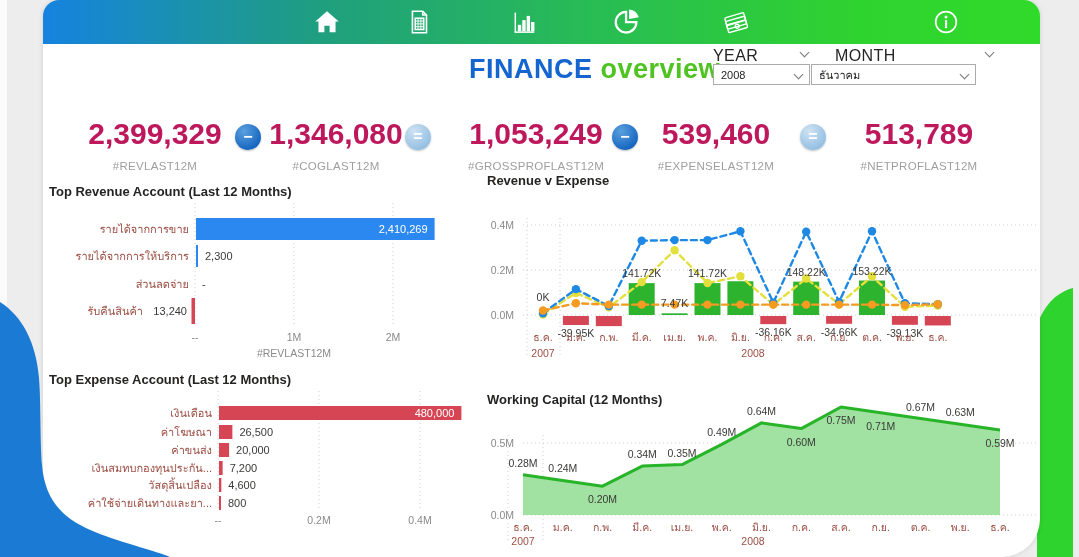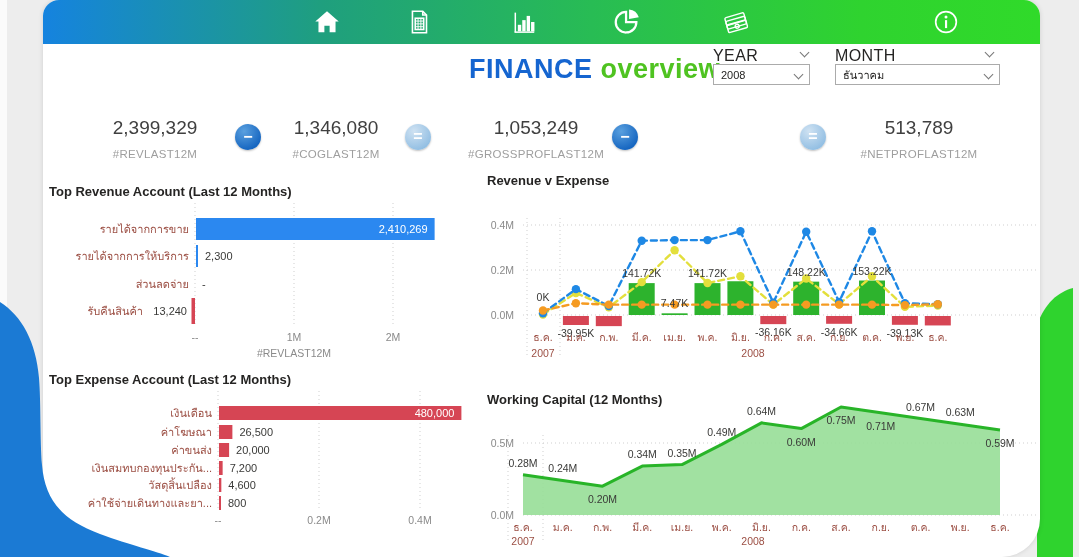--- a/index.html
+++ b/index.html
@@ -16,21 +16,21 @@
          font-size:27px;font-weight:bold;letter-spacing:.5px;}
   .t-blue{color:#1565D0;} .t-green{color:#4FC321;}
   .slicer-head{position:absolute;height:16px;font-size:16px;color:#252423;letter-spacing:.4px;}
   .slicer-head .chev{position:absolute;right:2px;top:2px;}
   .chev{width:6px;height:6px;border-right:1.4px solid #777;border-bottom:1.4px solid #777;
         display:inline-block;transform:rotate(45deg);}
   .dropdown{position:absolute;height:21px;background:#fff;border:1px solid #ababab;
             font-size:11px;color:#252423;display:flex;align-items:center;
             justify-content:space-between;padding:0 7px;box-sizing:border-box;cursor:pointer;}
   .kpi{position:absolute;top:117px;width:210px;text-align:center;}
-  .kpi .v{font-size:19px;color:#404040;font-weight:400;}
+  .kpi .v{font-size:30px;color:#be185d;font-weight:700;}
   .kpi .l{margin-top:9px;font-size:11.5px;color:#9E9E9E;letter-spacing:.3px;}
   .op{position:absolute;top:124px;width:26px;height:26px;border-radius:50%;color:#fff;
       font-size:16px;font-weight:bold;line-height:25px;text-align:center;
       box-shadow:0 1px 2px rgba(0,0,0,.25);}
   .op-minus{background:radial-gradient(circle at 35% 28%,#5AA0DF,#1565C0 75%);}
   .op-equals{background:radial-gradient(circle at 35% 28%,#CFE2F2,#93BFE3 75%);}
   .chart-title{position:absolute;font-size:13px;font-weight:bold;color:#252423;}
   .mount{position:absolute;}
   #legend{position:absolute;left:487px;top:197px;display:flex;gap:13px;align-items:center;}
   .leg-item{display:flex;align-items:center;gap:4px;font-size:10.5px;color:#605E5C;}
@@ -113,40 +113,44 @@
     <span class="chev"></span>
   </div>
   <div class="dropdown" style="left:713px;top:64px;width:97px;">
     <span>2008</span>
     <span class="chev"></span>
   </div>
   <div class="slicer-head" style="left:835px;top:47px;width:160px;">
     <span>MONTH</span>
     <span class="chev"></span>
   </div>
-  <div class="dropdown" style="left:835px;top:64px;width:165px;">
+  <div class="dropdown" style="left:811px;top:64px;width:165px;">
     <span>ธันวาคม</span>
     <span class="chev"></span>
   </div>
 
   <div class="kpi" style="left:50px;">
     <div class="v">2,399,329</div>
     <div class="l">#REVLAST12M</div>
   </div>
   <div class="op op-minus" style="left:235px;">−</div>
   <div class="kpi" style="left:231px;text-align:center;">
     <div class="v">1,346,080</div>
     <div class="l">#COGLAST12M</div>
   </div>
   <div class="op op-equals" style="left:405px;">=</div>
   <div class="kpi" style="left:431px;">
     <div class="v">1,053,249</div>
     <div class="l">#GROSSPROFLAST12M</div>
   </div>
   <div class="op op-minus" style="left:612px;">−</div>
+  <div class="kpi" style="left:611px;">
+    <div class="v">539,460</div>
+    <div class="l">#EXPENSELAST12M</div>
+  </div>
   <div class="op op-equals" style="left:800px;">=</div>
   <div class="kpi" style="left:814px;">
     <div class="v">513,789</div>
     <div class="l">#NETPROFLAST12M</div>
   </div>
 
   <div class="chart-title" style="left:49px;top:184px;">Top Revenue Account (Last 12 Months)</div>
   <div class="mount" id="m-rev" style="left:57px;top:203px;"><svg width="430" height="162">
         <g>
           <line x1="138" y1="0" x2="138" y2="124" stroke="#cfcfcf" stroke-width="1" stroke-dasharray="1,3"></line>

